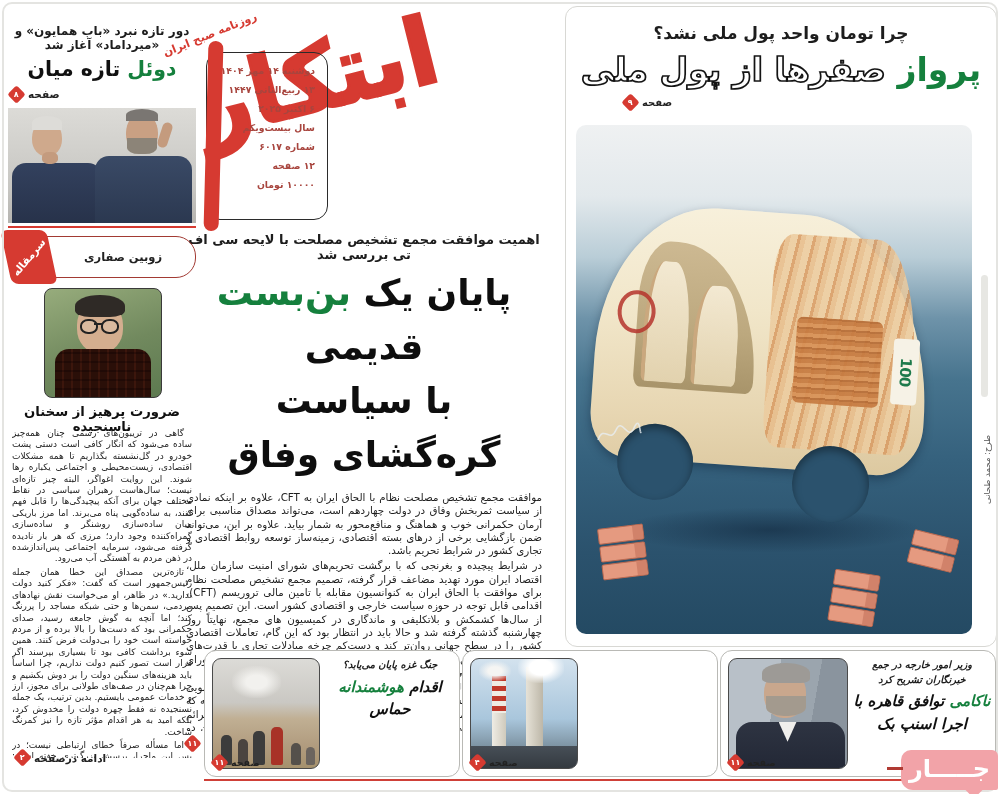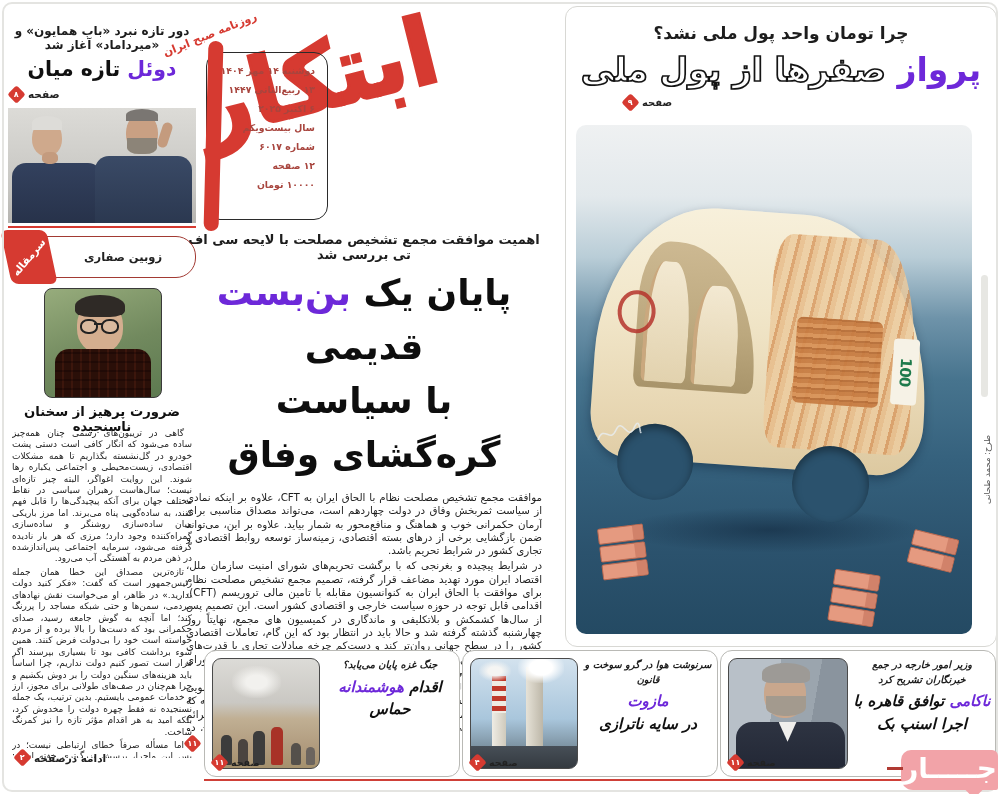--- a/index.html
+++ b/index.html
@@ -1,20 +1,20 @@
 <!DOCTYPE html>
 <html lang="fa"><head>
 <meta charset="utf-8">
 <style>
   html,body{margin:0;padding:0;background:#fff;}
   #page{position:relative;width:1000px;height:794px;background:#fff;overflow:hidden;
         font-family:"DejaVu Sans",sans-serif;direction:rtl;}
   .abs{position:absolute;}
   .frame{position:absolute;inset:2px;border:2px solid #e4e4e1;border-radius:10px;pointer-events:none;z-index:50;}
-  .red{color:#6d28d9;}
+  .red{color:#15803d;}
   .kicker{font-weight:bold;color:#1d1d1d;}
   .pgmark{display:flex;direction:rtl;justify-content:flex-end;align-items:center;gap:5px;
           font-weight:bold;font-size:10.5px;color:#222;}
   .diamond{width:13px;height:13px;background:#d63a31;transform:rotate(45deg);border-radius:2.5px;
            display:flex;align-items:center;justify-content:center;flex:0 0 13px;}
   .diamond span{transform:rotate(-45deg);color:#fff;font-size:8px;font-weight:bold;line-height:1;}
 
   
   .tl{left:8px;top:8px;width:188px;height:218px;border-bottom:2.5px solid #d63a31;}
   .tl .kicker{font-size:12px;text-align:center;margin-top:16px;}
@@ -108,21 +108,21 @@
   .bcard .kicker{font-size:9.8px;line-height:1.5;}
   .bcard h3{margin:3px 0 0;font-size:15px;font-weight:900;line-height:1.5;color:#101010;}
   .bcard .pgmark{position:absolute;left:8px;bottom:7px;font-size:9.5px;}
   .fig{position:absolute;bottom:3px;background:#3c3c3c;border-radius:5px 5px 2px 2px;}
 
   .bottom-rule{position:absolute;left:204px;right:4px;top:779px;height:2px;background:#cf4038;z-index:40;}
 
   
   .watermark{position:absolute;right:2px;top:750px;width:97px;height:40px;background:#f2a3a8;z-index:60;
              border-radius:10px 6px 2px 12px;display:flex;align-items:center;justify-content:center;}
-  .watermark .wm-text{color:#fff;font-weight:bold;font-size:28px;line-height:1;margin-top:-2px;}
+  .watermark .wm-text{color:#fff;font-weight:bold;font-size:24px;line-height:1;margin-top:-2px;}
   .watermark:before{content:"";position:absolute;left:-14px;top:17px;width:16px;height:2.5px;background:#b03a33;}
   .watermark:after{content:"";position:absolute;right:18px;bottom:-6px;width:12px;height:12px;background:#f2a3a8;
                    transform:rotate(45deg);}
 </style>
 </head>
 <body>
 
 <div id="page">
   <div class="frame"></div>
 
@@ -294,27 +294,20 @@
 
   <div class="bcard" style="left:462px;width:254px;">
     <div class="photo" style="background:linear-gradient(180deg,#d3e2ee 0%,#a9c6dc 55%,#7e94a3 80%,#55616b 100%);">
       <div class="abs" style="left:20%;top:16%;bottom:18%;width:13%;background:linear-gradient(90deg,#efece4,#cfcabc);"></div>
       <div class="abs" style="left:20%;top:16%;width:13%;height:34%;background:repeating-linear-gradient(180deg,#c0392b 0 5px,#efece4 5px 10px);"></div>
       <div class="abs" style="left:52%;top:7%;bottom:18%;width:16%;background:linear-gradient(90deg,#e6e2d7,#bdb7a8);"></div>
       <div class="abs" style="left:44%;top:-6%;width:44%;height:28%;background:radial-gradient(ellipse,#ffffff 35%,rgba(255,255,255,0) 75%);"></div>
       <div class="abs" style="left:8%;top:2%;width:30%;height:18%;background:radial-gradient(ellipse,#f5f5f3 30%,rgba(245,245,243,0) 75%);"></div>
       <div class="abs" style="left:0;right:0;bottom:0;height:20%;background:linear-gradient(180deg,#474f57,#343a40);"></div>
     </div>
-    <div class="txt">
-      <div class="kicker">سرنوشت هوا در گرو سوخت و قانون</div>
-      <h3>
-        <span class="red">مازوت</span><br>
-        <span>در سایه ناترازی</span>
-      </h3>
-    </div>
     <div class="pgmark">
       <span>صفحه</span>
       <span class="diamond">
           <span>۴</span>
         </span>
     </div>
   </div>
 
   <div class="bcard" style="left:720px;width:274px;">
     <div class="photo" style="width:118px;background:linear-gradient(100deg,#b8c0c8 0 38%,#9ba5ae 38% 68%,#8a949e 68%);">

